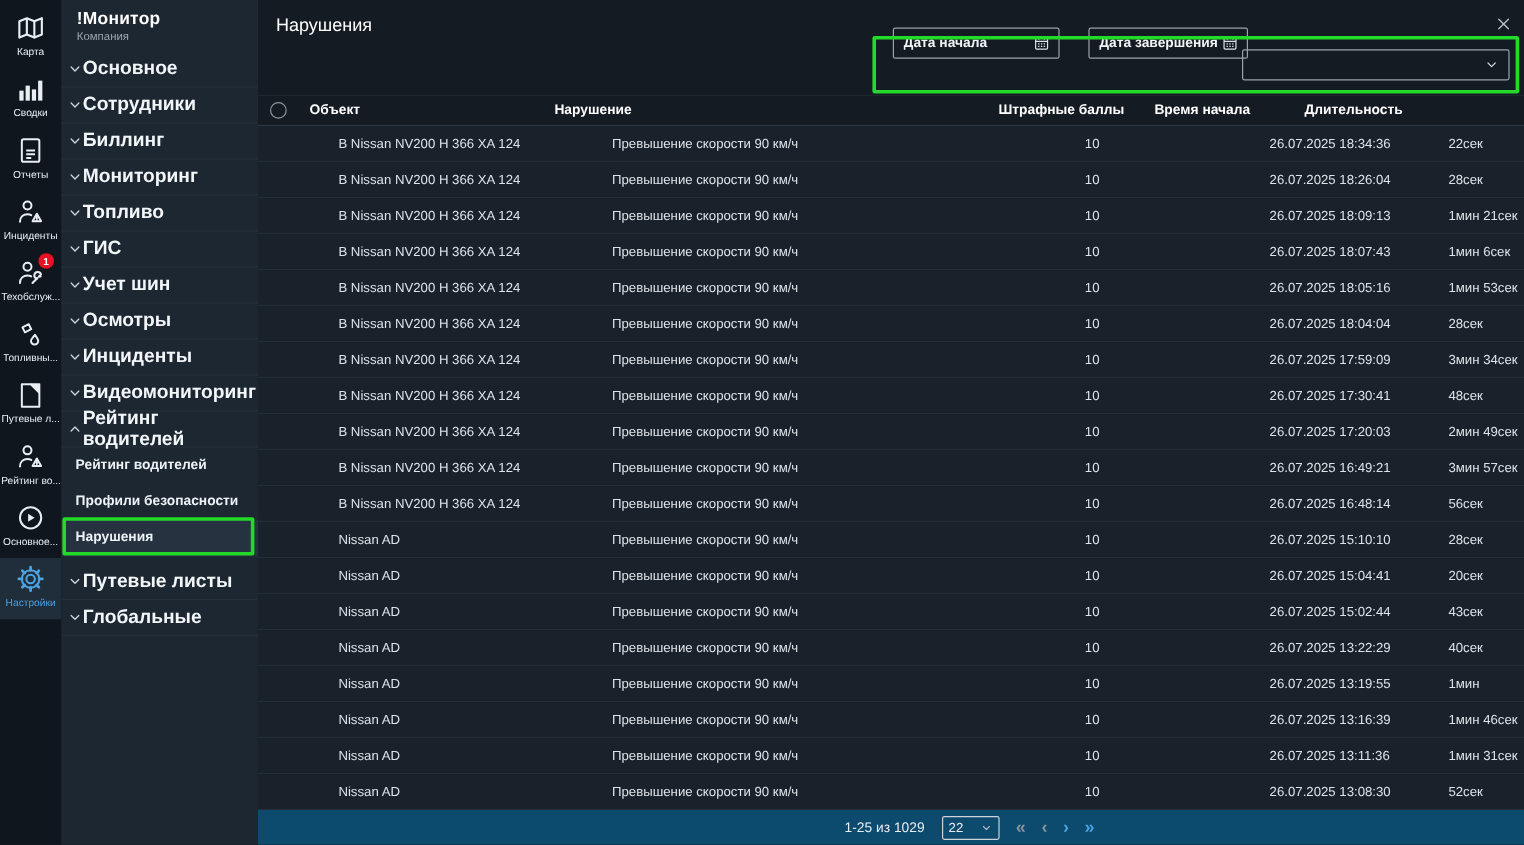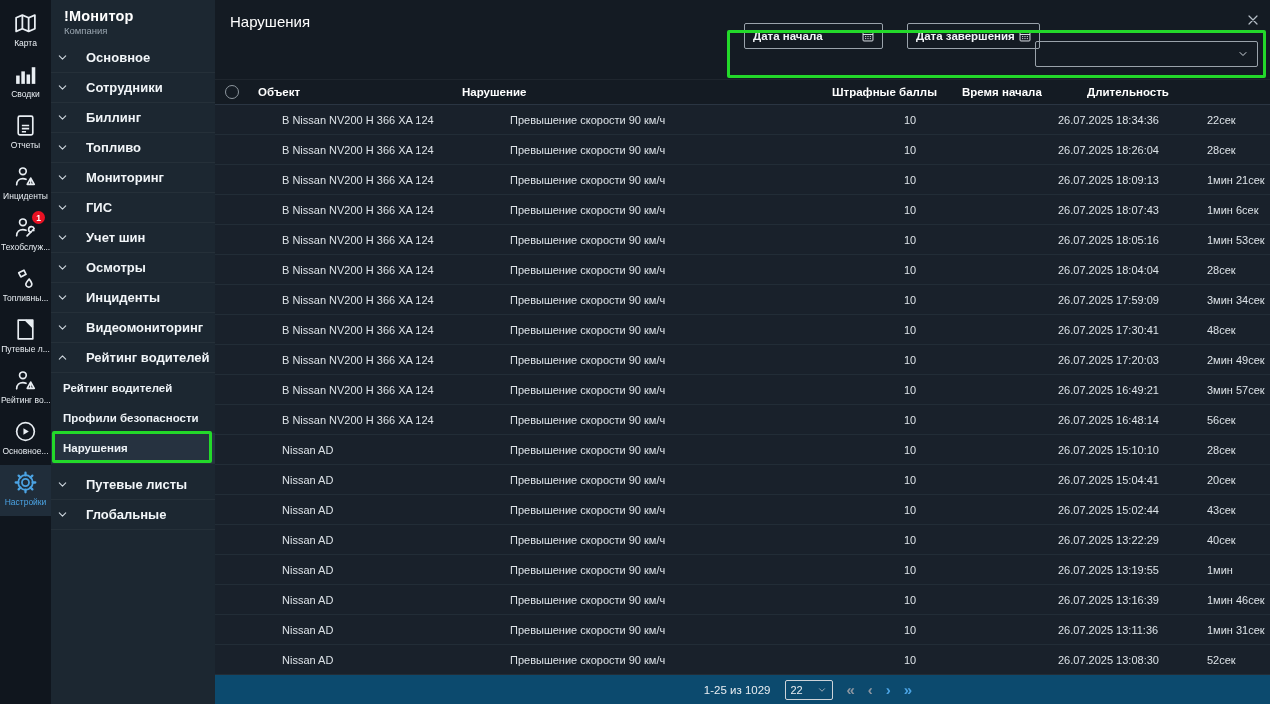--- a/index.html
+++ b/index.html
@@ -18,22 +18,22 @@
   .rail-label { font-size:8.5px; margin-top:2px; white-space:nowrap; max-width:49px; overflow:hidden; }
   .badge { position:absolute; top:-4px; right:-7px; min-width:13px; height:13px; border-radius:7px;
            background:var(--red); color:#fff; font-size:8.5px; font-weight:bold;
            display:flex; align-items:center; justify-content:center; padding:0 2px; }
 
   
   .sidebar { width:164px; min-width:164px; background:#1c2731; display:flex; flex-direction:column; }
   .sidebar-header { height:43px; padding:8px 0 0 13px; }
   .sb-title { font-size:14.5px; font-weight:bold; letter-spacing:.2px; }
   .sb-subtitle { font-size:9.5px; color:#9aa6b0; margin-top:1px; }
-  .menu-item { height:30px; display:flex; align-items:center; padding-left:6px; gap:18px;
-               font-size:13px; font-weight:bold; cursor:pointer; border-bottom:1px solid rgba(255,255,255,.045); color:#f2f6f9; }
+  .menu-item { height:30px; display:flex; align-items:center; padding-left:6px; gap:1px;
+               font-size:16px; font-weight:bold; cursor:pointer; border-bottom:1px solid rgba(255,255,255,.045); color:#f2f6f9; }
   .menu-item .chev { color:#cfd7de; }
   .menu-item .chev svg { width:11px; height:11px; display:block; }
   .submenu { margin-bottom:6px; border-bottom:1px solid rgba(255,255,255,.045); }
   .submenu-item { height:30px; display:flex; align-items:center; padding-left:12px;
                   font-size:11.5px; font-weight:bold; cursor:pointer; color:#eef3f7; }
   .submenu-item.active { background:#263240; }
 
   
   .main { flex:1; display:flex; flex-direction:column; background:#141b23; position:relative; }
   .main-top { height:80px; position:relative; border-bottom:1px solid rgba(255,255,255,.05); }
@@ -216,29 +216,29 @@
             </svg>
           </span>
           <span>Биллинг</span>
         </div>
         <div class="menu-item">
           <span class="chev">
             <svg viewBox="0 0 24 24" fill="none" stroke="currentColor" stroke-width="2.4" stroke-linecap="round" stroke-linejoin="round">
               <path d="M5 8.5l7 7 7-7"></path>
             </svg>
           </span>
+          <span>Мониторинг</span>
+        </div>
+        <div class="menu-item">
+          <span class="chev">
+            <svg viewBox="0 0 24 24" fill="none" stroke="currentColor" stroke-width="2.4" stroke-linecap="round" stroke-linejoin="round">
+              <path d="M5 8.5l7 7 7-7"></path>
+            </svg>
+          </span>
           <span>Топливо</span>
-        </div>
-        <div class="menu-item">
-          <span class="chev">
-            <svg viewBox="0 0 24 24" fill="none" stroke="currentColor" stroke-width="2.4" stroke-linecap="round" stroke-linejoin="round">
-              <path d="M5 8.5l7 7 7-7"></path>
-            </svg>
-          </span>
-          <span>Мониторинг</span>
         </div>
         <div class="menu-item">
           <span class="chev">
             <svg viewBox="0 0 24 24" fill="none" stroke="currentColor" stroke-width="2.4" stroke-linecap="round" stroke-linejoin="round">
               <path d="M5 8.5l7 7 7-7"></path>
             </svg>
           </span>
           <span>ГИС</span>
         </div>
         <div class="menu-item">

